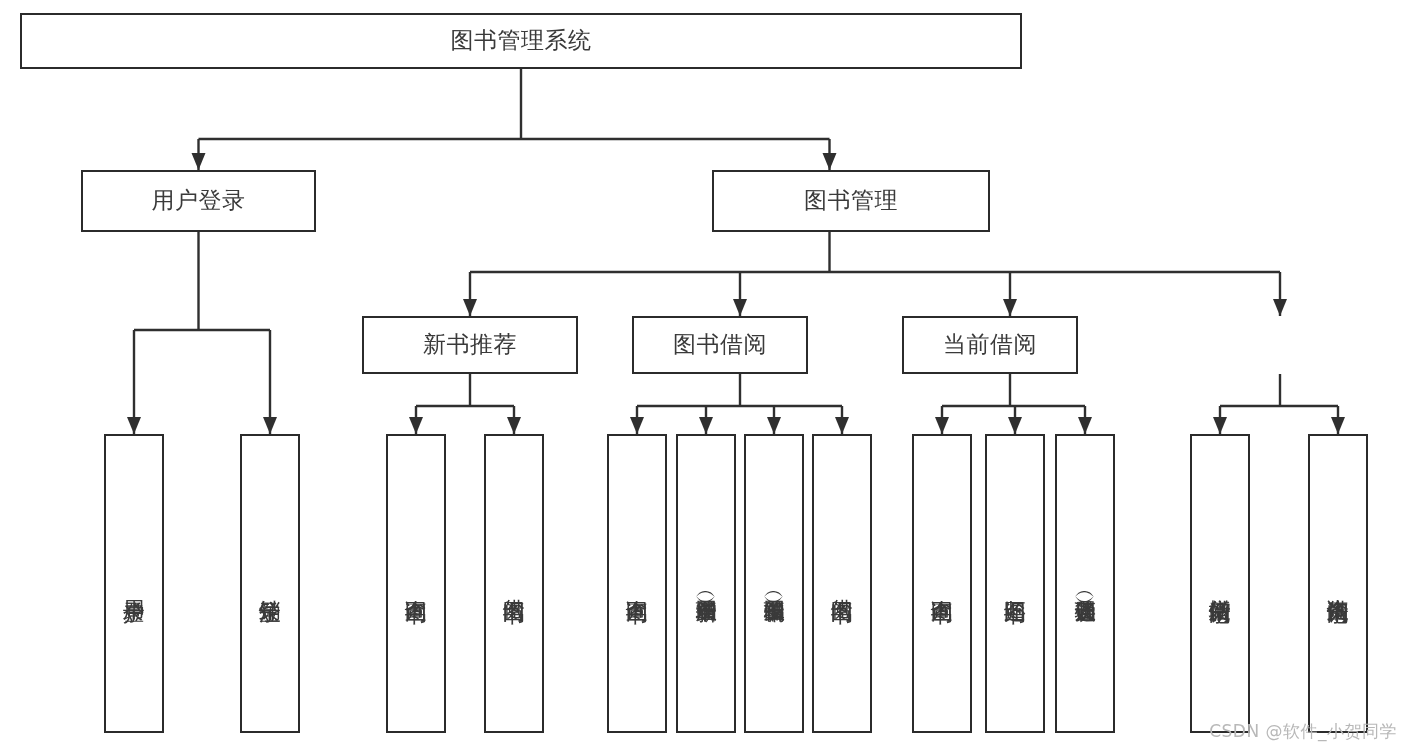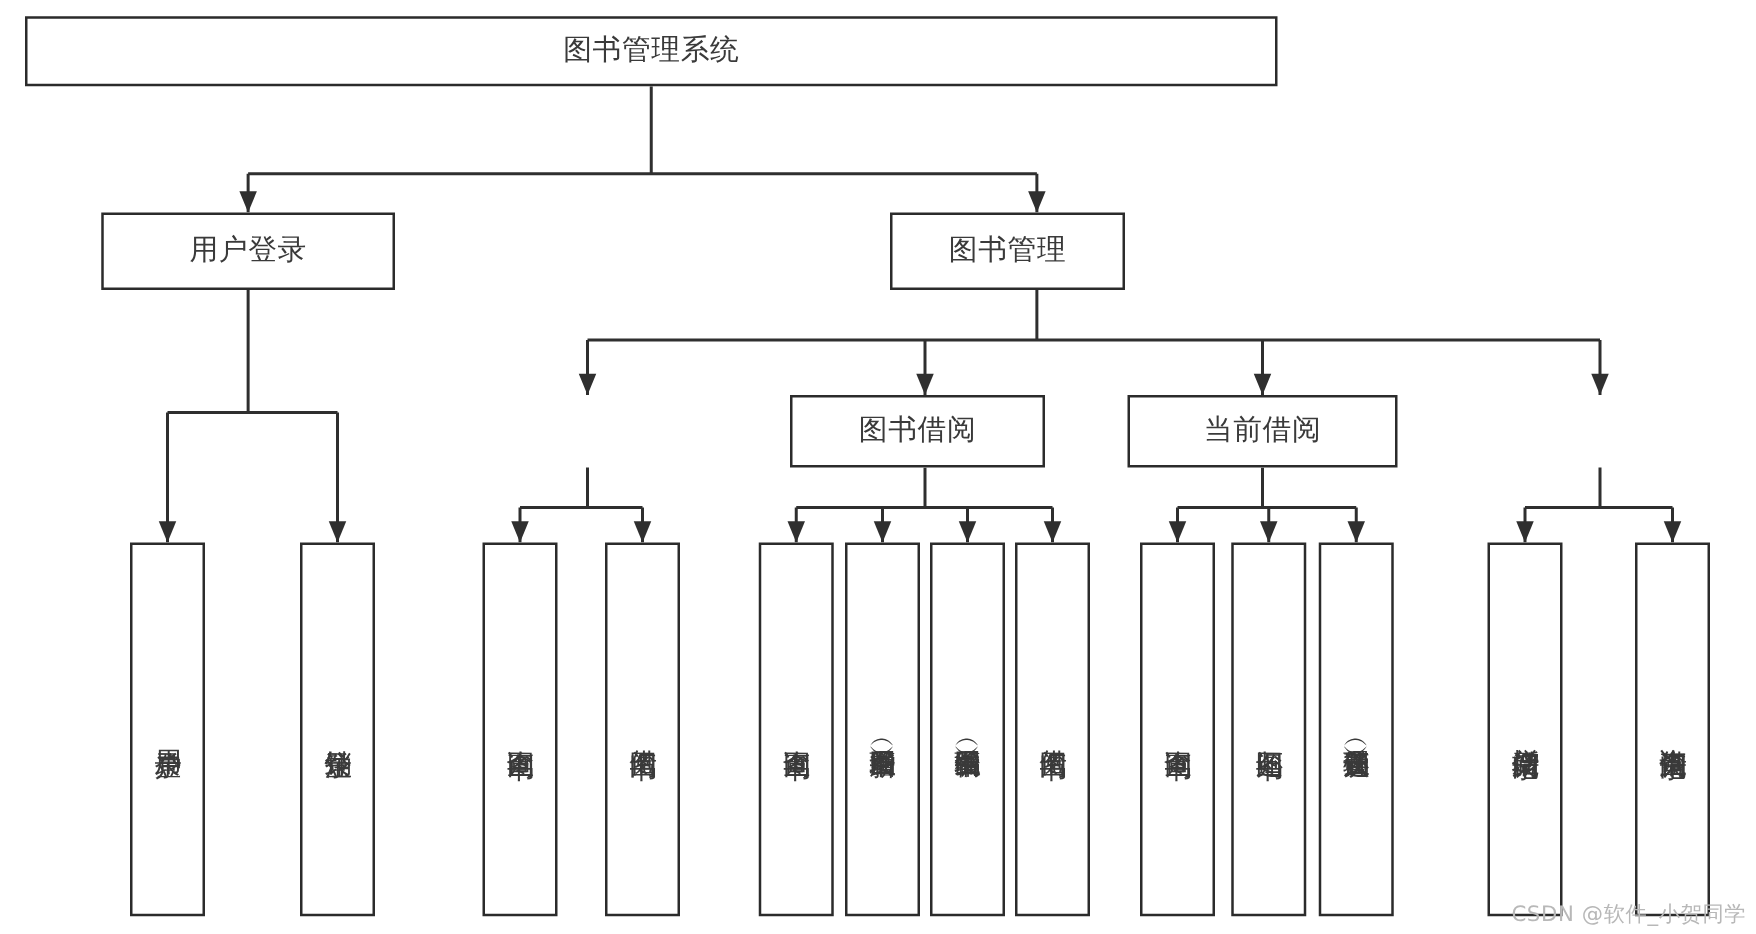--- a/index.html
+++ b/index.html
@@ -152,27 +152,30 @@
       <line x1="1338" y1="406" x2="1338" y2="434" class="conn-line"></line>
       <polygon points="1331,417 1345,417 1338,434" class="conn-arrow"></polygon>
     </svg>
 
 <div class="node-box root horiz" style="left: 20px; top: 13px; width: 1002px; height: 56px;">
       <span class="node-label">图书管理系统</span>
     </div>
     <div class="node-box level2 horiz" style="left: 81px; top: 170px; width: 235px; height: 62px;">
       <span class="node-label">用户登录</span>
     </div>
-    <div class="node-box level2 horiz" style="left: 712px; top: 170px; width: 188px; height: 62px;">
+    <div class="node-box level2 horiz" style="left: 712px; top: 170px; width: 278px; height: 62px;">
       <span class="node-label">图书管理</span>
     </div>
-    <div class="node-box level3 horiz" style="left: 632px; top: 316px; width: 204px; height: 58px;">
+    <div class="node-box level3 horiz" style="left: 362px; top: 316px; width: 216px; height: 58px;">
+      <span class="node-label">新书推荐</span>
+    </div>
+    <div class="node-box level3 horiz" style="left: 632px; top: 316px; width: 176px; height: 58px;">
       <span class="node-label">图书借阅</span>
     </div>
-    <div class="node-box level3 horiz" style="left: 902px; top: 316px; width: 216px; height: 58px;">
+    <div class="node-box level3 horiz" style="left: 902px; top: 316px; width: 176px; height: 58px;">
       <span class="node-label">当前借阅</span>
     </div>
     <div class="node-box leaf vert" style="left: 104px; top: 434px; width: 60px; height: 299px;">
       <span class="node-label">用户登录</span>
     </div>
     <div class="node-box leaf vert" style="left: 240px; top: 434px; width: 60px; height: 299px;">
       <span class="node-label">注销登录</span>
     </div>
     <div class="node-box leaf vert" style="left: 386px; top: 434px; width: 60px; height: 299px;">
       <span class="node-label">查询图书</span>

